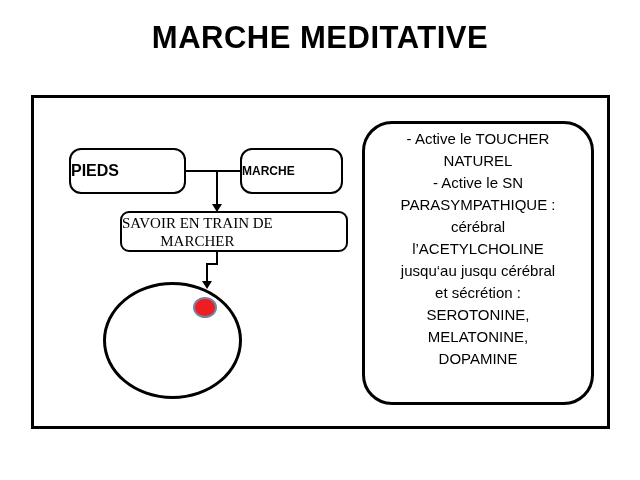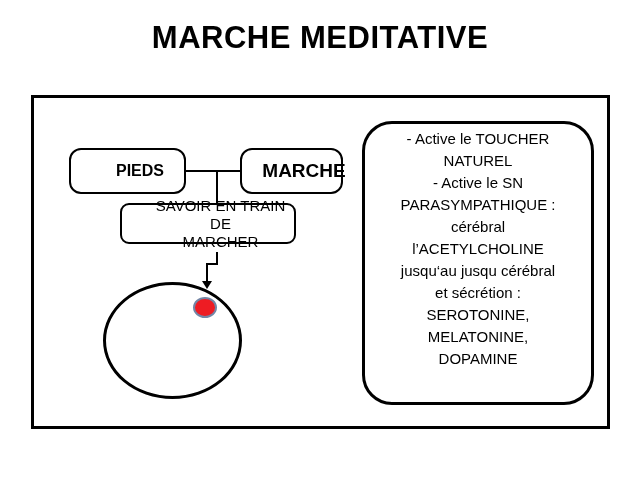--- a/index.html
+++ b/index.html
@@ -38,42 +38,42 @@
     box-sizing: border-box;
     background: #fff;
   }
   .node {
     position: absolute;
     border: 2.5px solid #000;
     box-sizing: border-box;
     background: #fff;
     display: flex;
     align-items: center;
-    justify-content: center;
+    justify-content: flex-start;
     text-align: center;
-    padding-left: 25px;
   }
   .node-pieds {
     left: 69px; top: 148px;
     width: 117px; height: 46px;
     border-radius: 12px;
     font-size: 16px; font-weight: bold;
   }
   .node-marche {
     left: 240px; top: 148px;
     width: 103px; height: 46px;
     border-radius: 12px;
-    font-size: 19px; font-weight: bold;
+    font-size: 12px; font-weight: bold;
   }
   .node-savoir {
-    left: 120px; top: 203px;
-    width: 176px; height: 41px;
+    left: 120px; top: 211px;
+    width: 228px; height: 41px;
     border-radius: 9px;
     font-size: 15px;
     line-height: 18px;
+    font-family: Liberation Serif, serif;
   }
   .node-savoir .label { white-space: pre-line; }
   .line {
     position: absolute;
     background: #000;
   }
   .arrowhead-down {
     position: absolute;
     width: 0; height: 0;
     border-left: 5px solid transparent;

